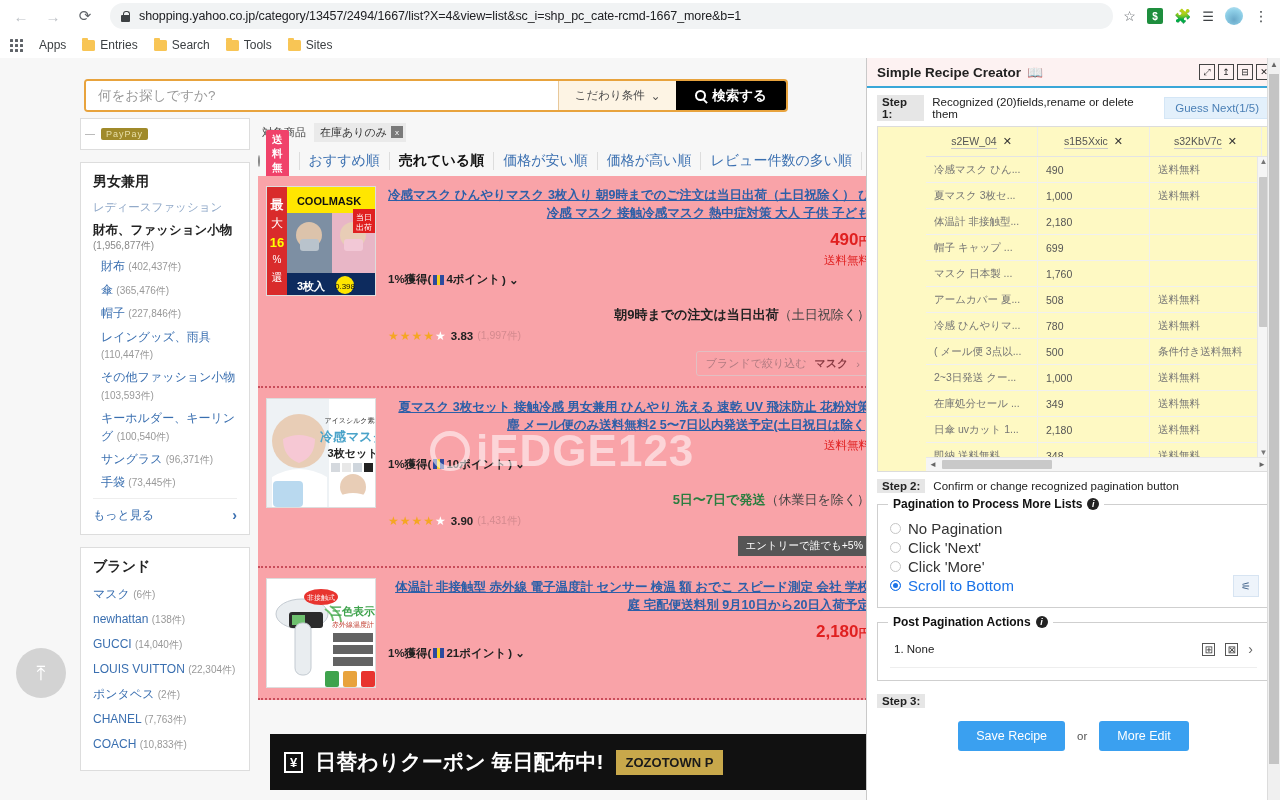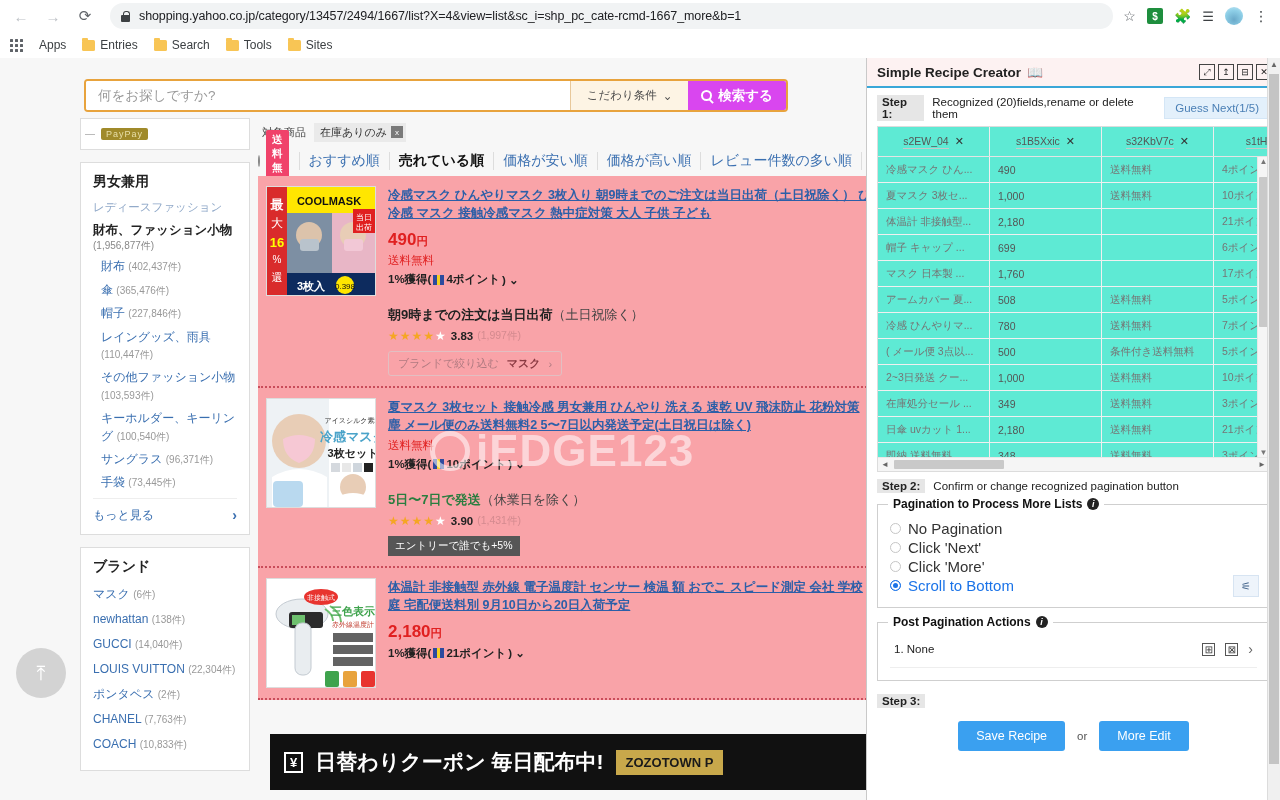--- a/index.html
+++ b/index.html
@@ -79,21 +79,21 @@
     flex: 1 1 auto; border: none; outline: none; font-size: 13.5px; color: #333;
     padding: 0 12px; font-family: "Liberation Sans", sans-serif; background: #fff;
   }
   .search-input::placeholder { color: #9a9a9a; }
   .kodawari {
     width: 118px; background: #fdf4e4; border-left: 1px solid #e8c89a;
     display: flex; align-items: center; justify-content: center; gap: 6px;
     font-size: 11.5px; color: #4a4a4a; white-space: nowrap;
   }
   .search-go {
-    width: 98px; background: #d946ef; color: #fff; display: flex; align-items: center;
+    width: 110px; background: #000000; color: #fff; display: flex; align-items: center;
     justify-content: center; gap: 6px; font-size: 13.5px; font-weight: bold; white-space: nowrap;
   }
   .mag { width: 11px; height: 11px; border: 2px solid #fff; border-radius: 50%; position: relative; display: inline-block; }
   .mag::after { content:""; position:absolute; right:-4px; bottom:-3px; width:6px; height:2px; background:#fff; transform: rotate(45deg); }
 
   
   .sidebar { position: absolute; left: 80px; top: 60px; width: 170px; }
   .panel-box { background: #fff; border: 1px solid #ddd; margin-bottom: 12px; padding: 10px 12px; }
   .panel-mini { height: 32px; display:flex; align-items:center; gap:6px; padding-left: 4px;}
   .mini-dash { width: 10px; height: 1px; background: #bbb; }
@@ -129,21 +129,21 @@
   .badge-free { background: #f0426a; color: #fff; font-size: 10.5px; font-weight: bold; padding: 3px 6px; border-radius: 2px; margin-right: 10px; }
   .sort-tab { font-size: 14px; color: #3a6fb0; padding: 0 9px; border-left: 1px solid #ddd; white-space: nowrap; }
   .sort-tab:first-of-type { border-left: none; }
   .sort-tab.active { color: #111; font-weight: bold; }
 
   .product {
     display: flex; gap: 12px; background: #f9a3a8; padding: 10px 8px 10px 8px;
     border-bottom: 2px dotted #c94c5a; position: relative;
   }
   .p-thumb { width: 110px; height: 110px; flex: 0 0 auto; border: 1px solid #ddd; overflow: hidden; position: relative; background: #fff; }
-  .p-body { flex: 1 1 auto; min-width: 0; }
+  .p-body { flex: 1 1 auto; min-width: 0; text-align: right; }
   .p-title {
     font-size: 12.5px; color: #2c5fa8; text-decoration: underline; line-height: 1.45;
     font-weight: bold; white-space: nowrap; overflow: visible;
   }
   .p-price { font-size: 17px; color: #e02020; font-weight: bold; margin-top: 8px; }
   .p-price .yen { font-size: 11.5px; font-weight: bold; }
   .p-free { font-size: 11.5px; color: #e02020; margin-top: 3px; }
   .p-points { font-size: 11.5px; color: #222; font-weight: bold; margin-top: 4px; display:flex; align-items:center; gap:2px;}
   .pt-ico { display:inline-block; width:11px; height:10px; background: linear-gradient(90deg,#2d4a9e 0 34%, #f5d020 34% 66%, #2d4a9e 66% 100%); }
   .p-ship { font-size: 13px; color: #222; font-weight: bold; margin-top: 19px; }
@@ -202,21 +202,21 @@
   .ext-body { flex: 1 1 auto; display: flex; flex-direction: column; overflow: hidden; }
 
   .step-row { display: flex; align-items: center; padding: 7px 10px 5px 10px; gap: 8px; }
   .step-tag { background: #e6e6e6; font-size: 11.5px; font-weight: bold; color: #222; padding: 1px 5px; }
   .step-desc { font-size: 11.5px; color: #222; }
   .guess-btn {
     margin-left: auto; background: #e3f0fb; color: #4a7fb5; font-size: 11.5px;
     padding: 4px 10px; border: 1px solid #d4e6f6; white-space: nowrap;
   }
 
-  .tbl-wrap { margin: 0 10px; border: 1px solid #dcdcdc; position: relative; background: #5eead4; }
+  .tbl-wrap { margin: 0 10px; border: 1px solid #dcdcdc; position: relative; background: #fef9c3; padding-left: 48px; }
   .tbl-head { display: flex; border-bottom: 1px solid #e4e4e4; height: 30px; }
   .th {
     flex: 0 0 112px; display: flex; align-items: center; justify-content: center; gap: 6px;
     border-right: 1px solid #ededed; position: relative;
   }
   .th-name {
     font-size: 10.5px; color: #555; border-bottom: 1px solid #c8c8c8; padding-bottom: 1px;
     max-width: 62px; overflow: hidden; white-space: nowrap; text-overflow: clip;
   }
   .th-x { font-size: 11px; color: #333; }

